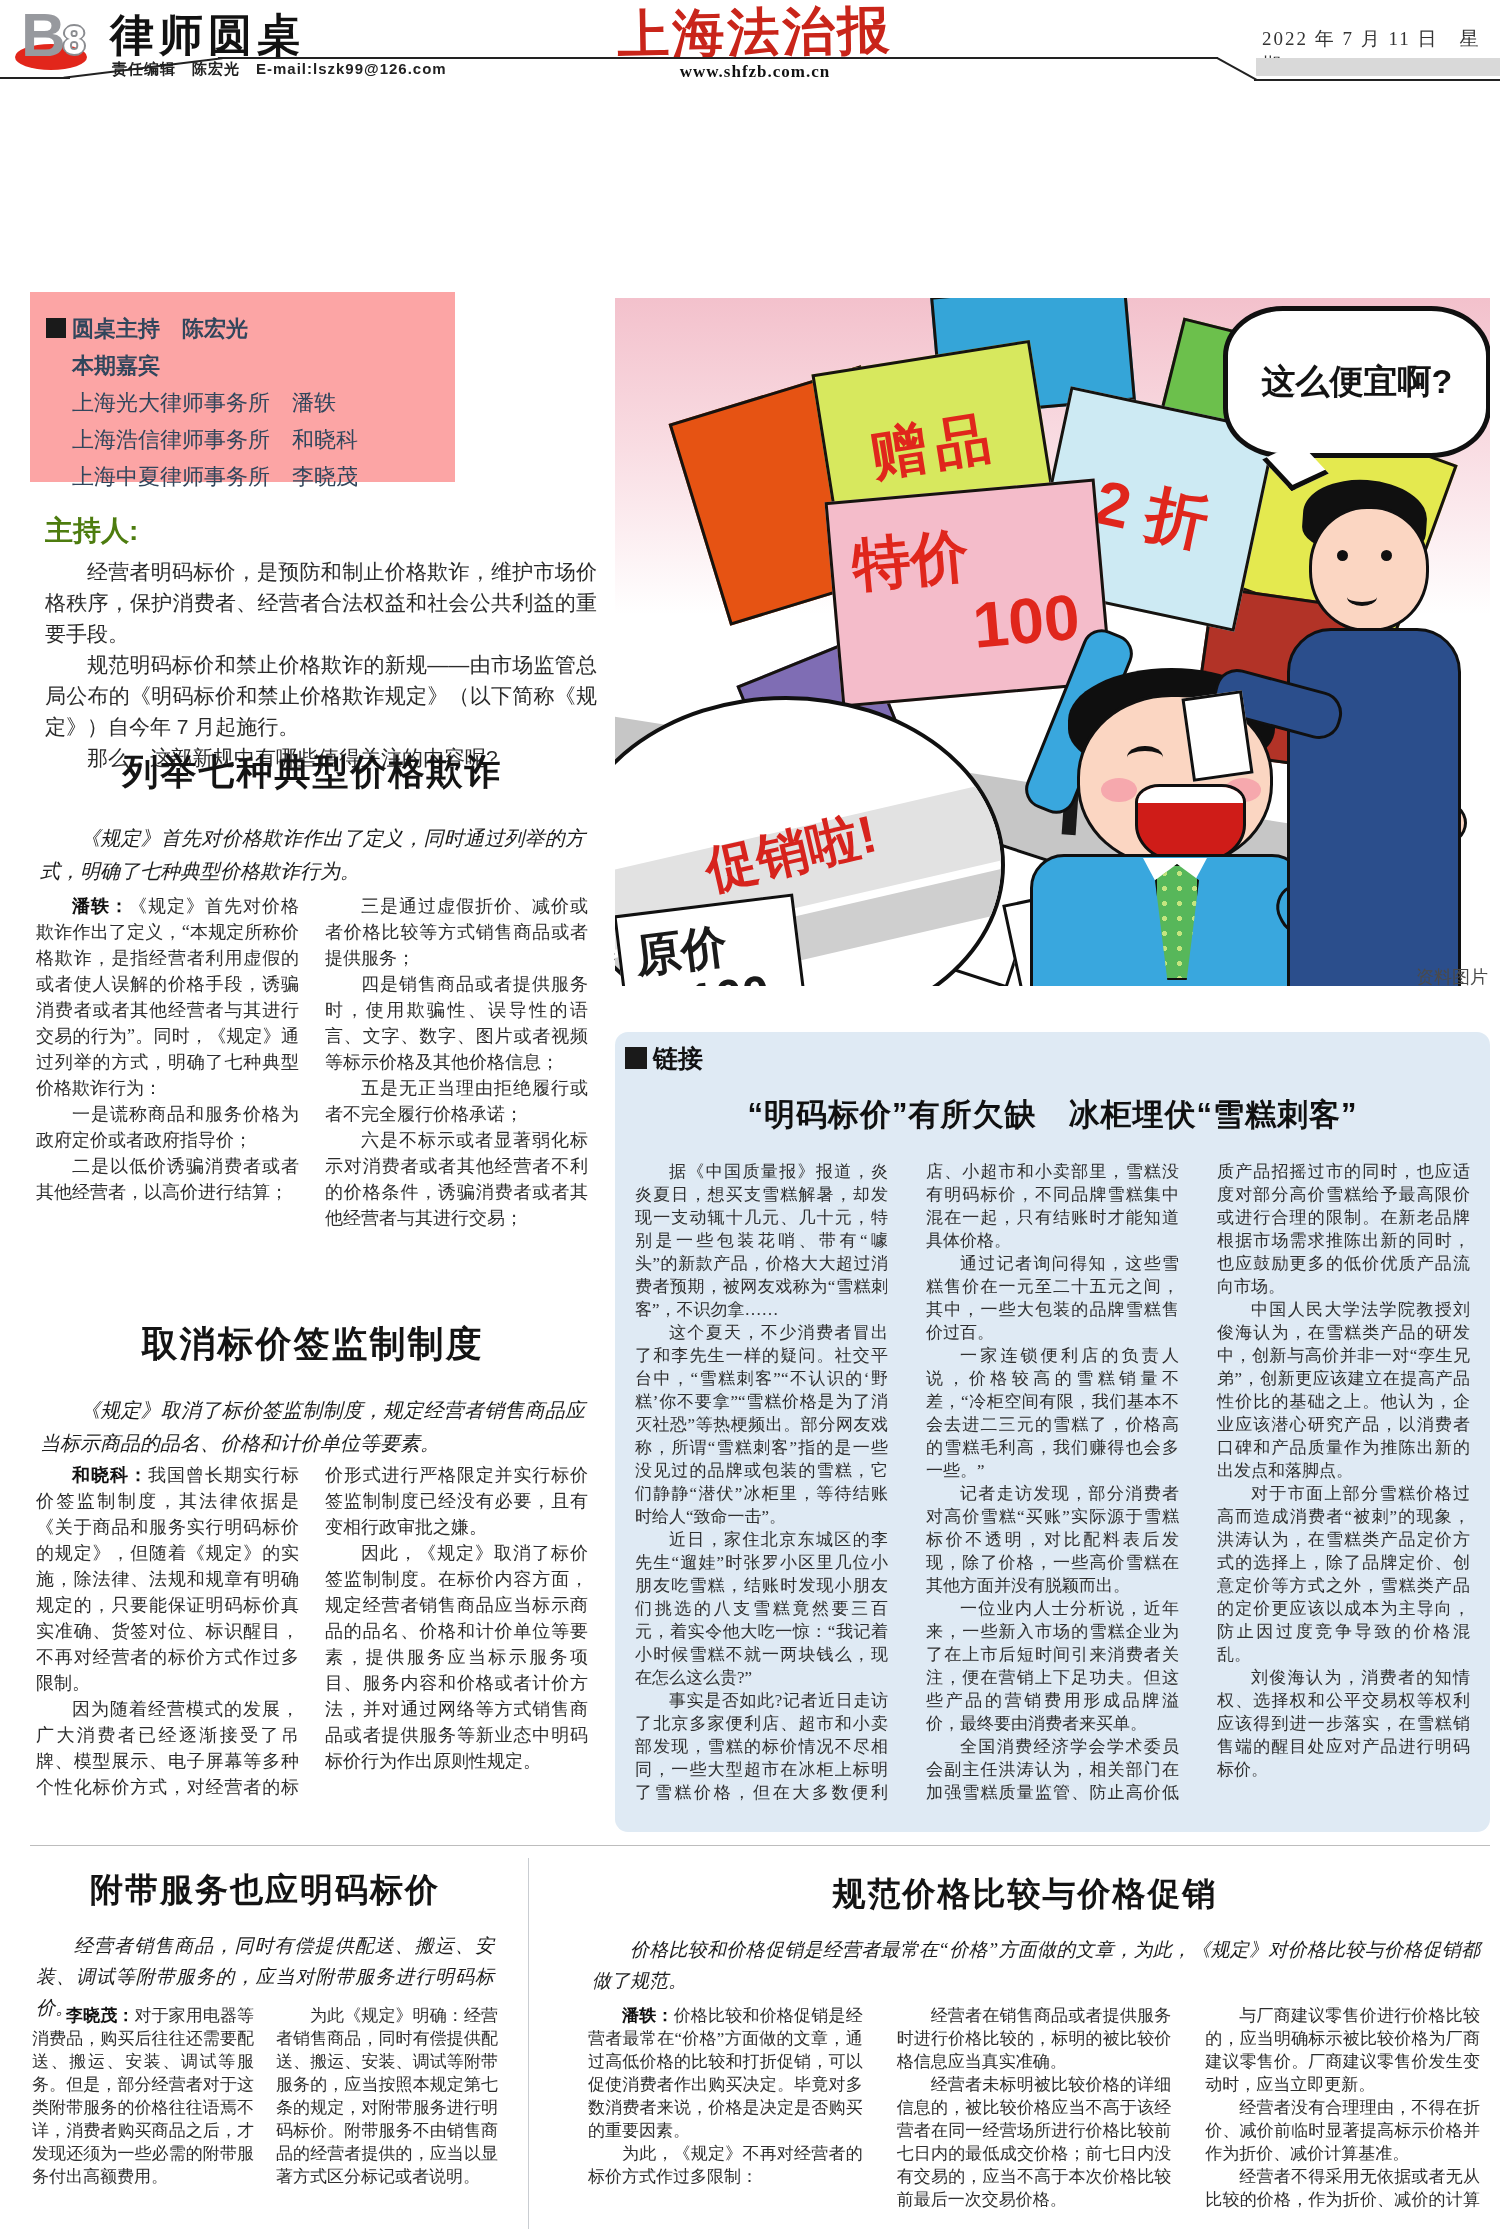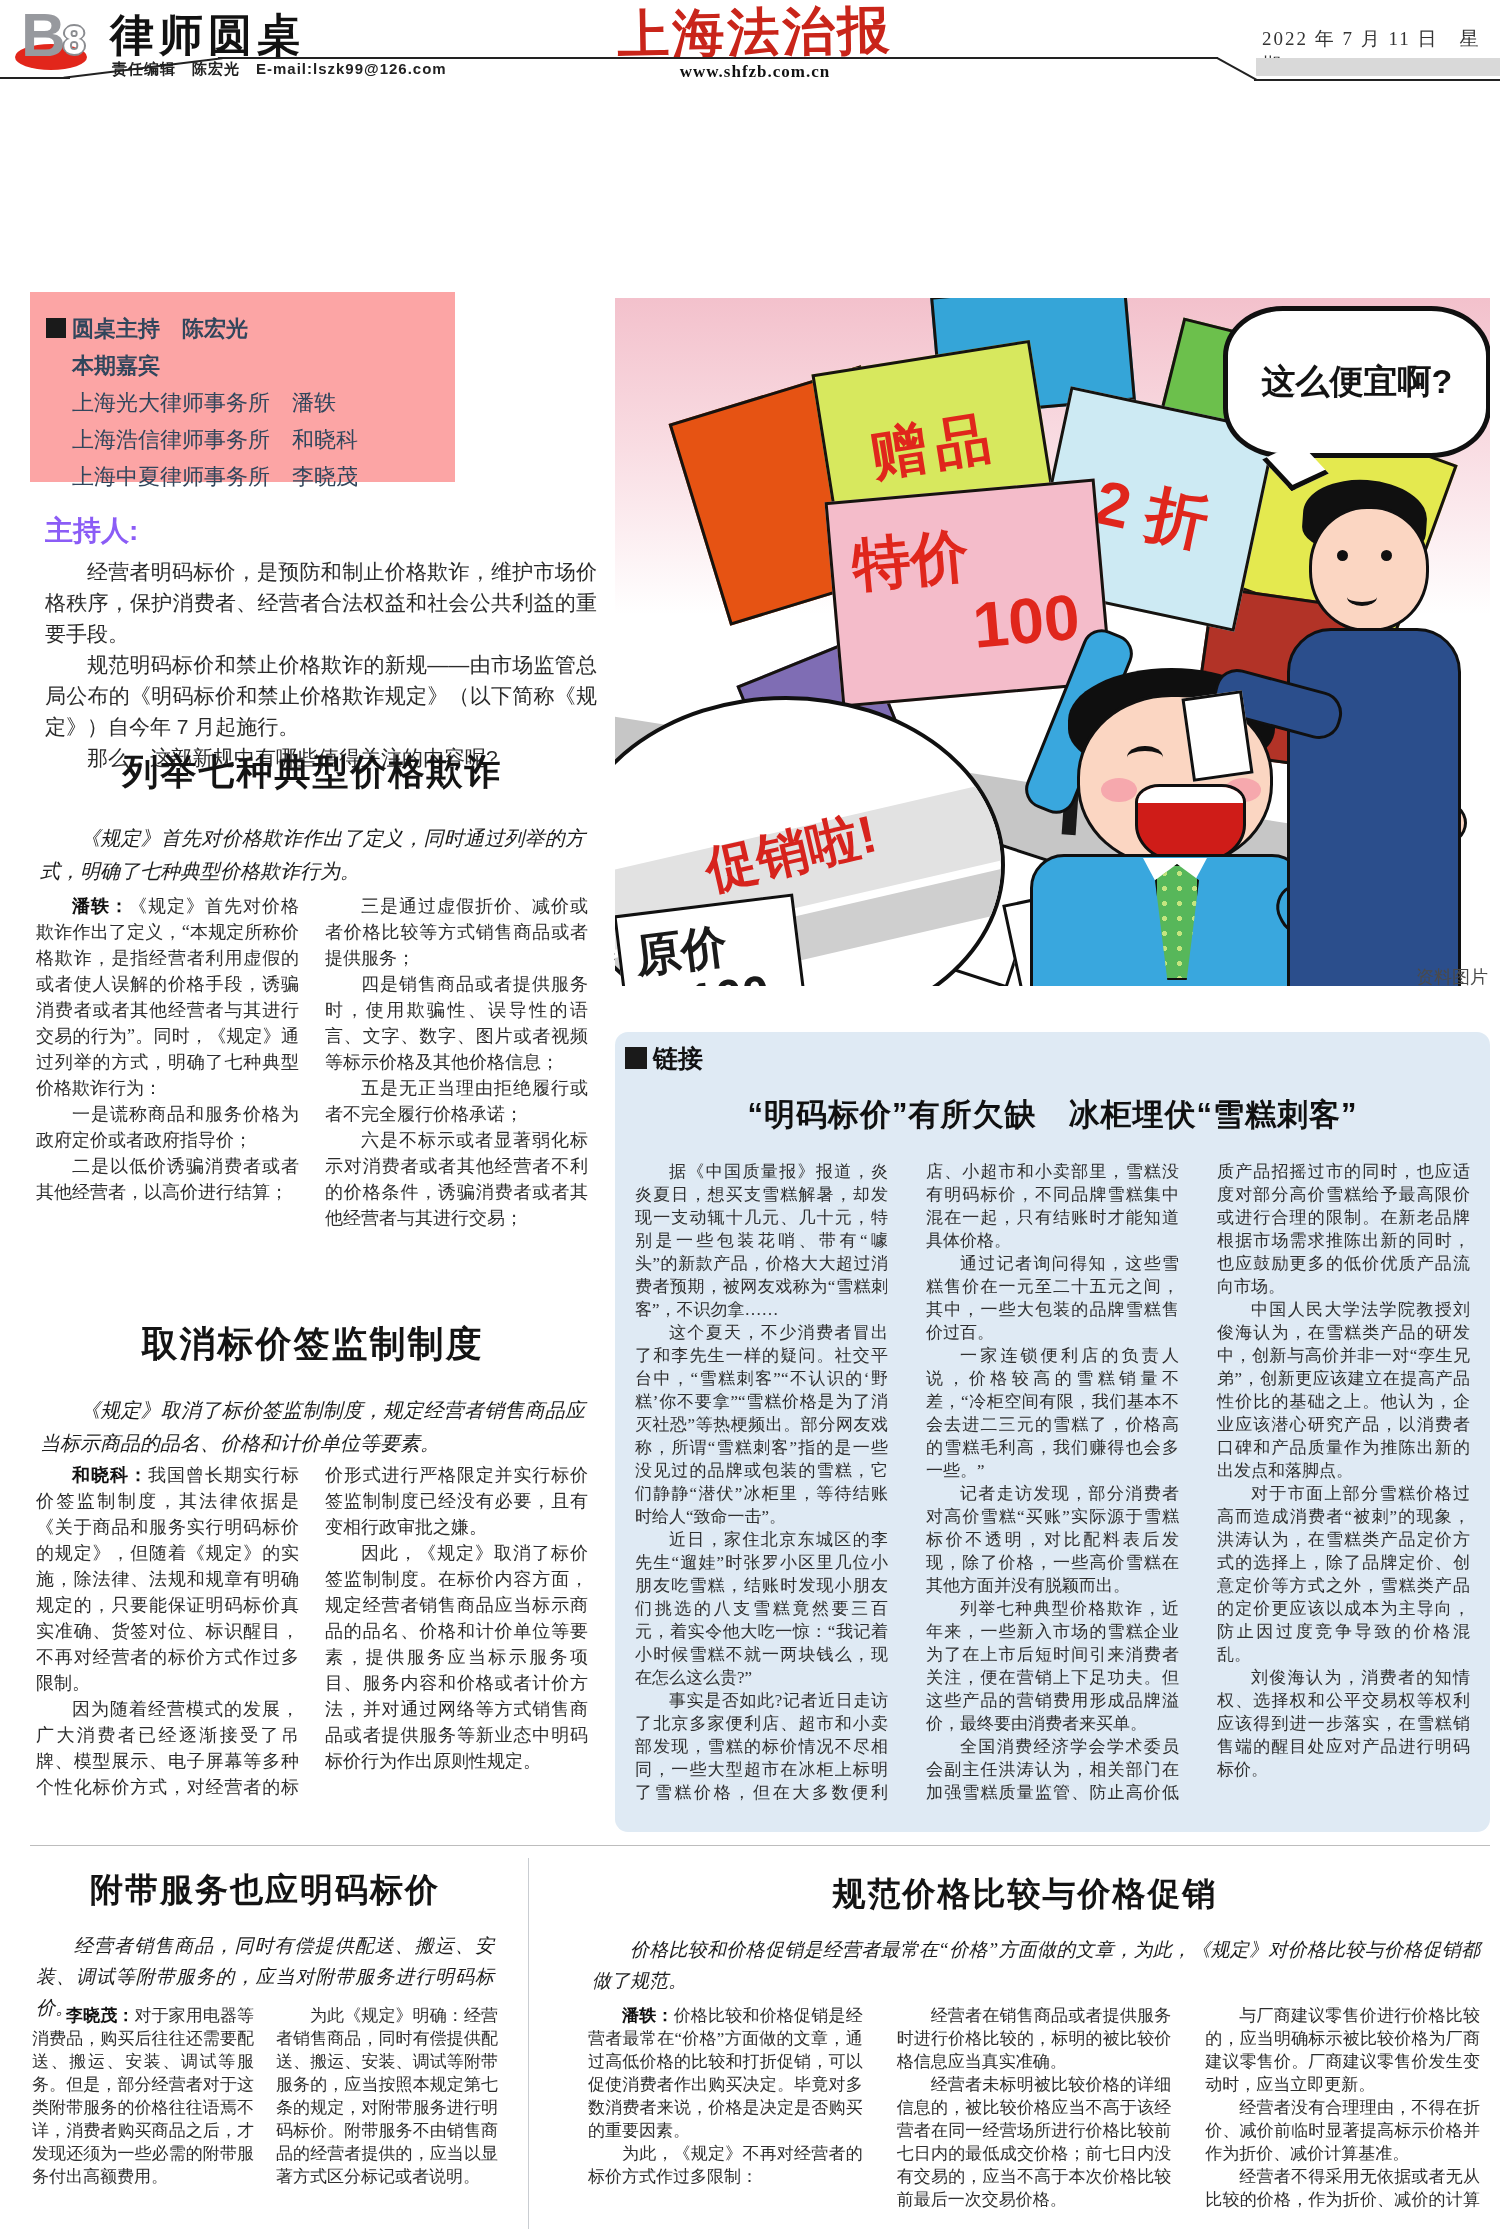--- a/index.html
+++ b/index.html
@@ -23,21 +23,21 @@
   
   .headline{font-family:"Liberation Sans",sans-serif;font-weight:bold;font-size:92px;color:#0a0a0a;
             letter-spacing:10px;white-space:nowrap;}
   
   .roundtable{background:#fca5a5;color:#31465c;padding:18px 16px;font-size:22px;line-height:37px;
               font-family:"Liberation Sans",sans-serif;}
   .roundtable .host{font-weight:bold;}
   .roundtable .glabel{font-weight:bold;padding-left:26px;}
   .roundtable .guest{padding-left:26px;}
   .sq{display:inline-block;width:20px;height:20px;background:#1a1a1a;margin-right:6px;vertical-align:-2px;}
-  .mod-label{font-size:28px;font-weight:bold;color:#8b5cf6;font-family:"Liberation Sans",sans-serif;}
+  .mod-label{font-size:28px;font-weight:bold;color:#4d7c0f;font-family:"Liberation Sans",sans-serif;}
   .mod-paras p{margin:0;font-size:21px;line-height:31px;color:#2b2b2b;text-indent:2em;text-align:justify;
                font-family:"Liberation Sans",sans-serif;}
   .sec-title{font-family:"Liberation Sans",sans-serif;font-weight:bold;font-size:36px;color:#141414;
              text-align:center;letter-spacing:2px;}
   .sec-intro{font-style:italic;font-size:20px;line-height:33px;color:#1c1c1c;text-indent:2em;text-align:justify;}
   .body-cols p{margin:0;text-indent:2em;text-align:justify;}
   .body-cols{font-size:18px;line-height:26px;color:#2e2e2e;}
   .cols2{column-count:2;column-gap:26px;}
   .cols3{column-count:3;column-gap:38px;}
   .lead{font-family:"Liberation Sans",sans-serif;font-weight:bold;color:#111;}
@@ -202,21 +202,21 @@
     </div>
     <div class="abs link-title" style="left:0;top:62px;width:100%;">“明码标价”有所欠缺　冰柜埋伏“雪糕刺客”</div>
     <div class="abs link-body cols3" style="left:20px;top:128px;width:835px;height:660px;">
       <p>据《中国质量报》报道，炎炎夏日，想买支雪糕解暑，却发现一支动辄十几元、几十元，特别是一些包装花哨、带有“噱头”的新款产品，价格大大超过消费者预期，被网友戏称为“雪糕刺客”，不识勿拿……</p>
       <p>这个夏天，不少消费者冒出了和李先生一样的疑问。社交平台中，“雪糕刺客”“不认识的‘野糕’你不要拿”“雪糕价格是为了消灭社恐”等热梗频出。部分网友戏称，所谓“雪糕刺客”指的是一些没见过的品牌或包装的雪糕，它们静静“潜伏”冰柜里，等待结账时给人“致命一击”。</p>
       <p>近日，家住北京东城区的李先生“遛娃”时张罗小区里几位小朋友吃雪糕，结账时发现小朋友们挑选的八支雪糕竟然要三百元，着实令他大吃一惊：“我记着小时候雪糕不就一两块钱么，现在怎么这么贵?”</p>
       <p>事实是否如此?记者近日走访了北京多家便利店、超市和小卖部发现，雪糕的标价情况不尽相同，一些大型超市在冰柜上标明了雪糕价格，但在大多数便利店、小超市和小卖部里，雪糕没有明码标价，不同品牌雪糕集中混在一起，只有结账时才能知道具体价格。</p>
       <p>通过记者询问得知，这些雪糕售价在一元至二十五元之间，其中，一些大包装的品牌雪糕售价过百。</p>
       <p>一家连锁便利店的负责人说，价格较高的雪糕销量不差，“冷柜空间有限，我们基本不会去进二三元的雪糕了，价格高的雪糕毛利高，我们赚得也会多一些。”</p>
       <p>记者走访发现，部分消费者对高价雪糕“买账”实际源于雪糕标价不透明，对比配料表后发现，除了价格，一些高价雪糕在其他方面并没有脱颖而出。</p>
-      <p>列举七种典型价格欺诈，近年来，一些新入市场的雪糕企业为了在上市后短时间引来消费者关注，便在营销上下足功夫。但这些产品的营销费用形成品牌溢价，最终要由消费者来买单。</p>
+      <p>一位业内人士分析说，近年来，一些新入市场的雪糕企业为了在上市后短时间引来消费者关注，便在营销上下足功夫。但这些产品的营销费用形成品牌溢价，最终要由消费者来买单。</p>
       <p>全国消费经济学会学术委员会副主任洪涛认为，相关部门在加强雪糕质量监管、防止高价低质产品招摇过市的同时，也应适度对部分高价雪糕给予最高限价或进行合理的限制。在新老品牌根据市场需求推陈出新的同时，也应鼓励更多的低价优质产品流向市场。</p>
       <p>中国人民大学法学院教授刘俊海认为，在雪糕类产品的研发中，创新与高价并非一对“孪生兄弟”，创新更应该建立在提高产品性价比的基础之上。他认为，企业应该潜心研究产品，以消费者口碑和产品质量作为推陈出新的出发点和落脚点。</p>
       <p>对于市面上部分雪糕价格过高而造成消费者“被刺”的现象，洪涛认为，在雪糕类产品定价方式的选择上，除了品牌定价、创意定价等方式之外，雪糕类产品的定价更应该以成本为主导向，防止因过度竞争导致的价格混乱。</p>
       <p>刘俊海认为，消费者的知情权、选择权和公平交易权等权利应该得到进一步落实，在雪糕销售端的醒目处应对产品进行明码标价。</p>
     </div>
   </div>
 
   <div class="abs hdiv" style="left:30px;top:1845px;width:1460px;"></div>
   <div class="abs vdiv" style="left:528px;top:1858px;height:371px;"></div>
 

